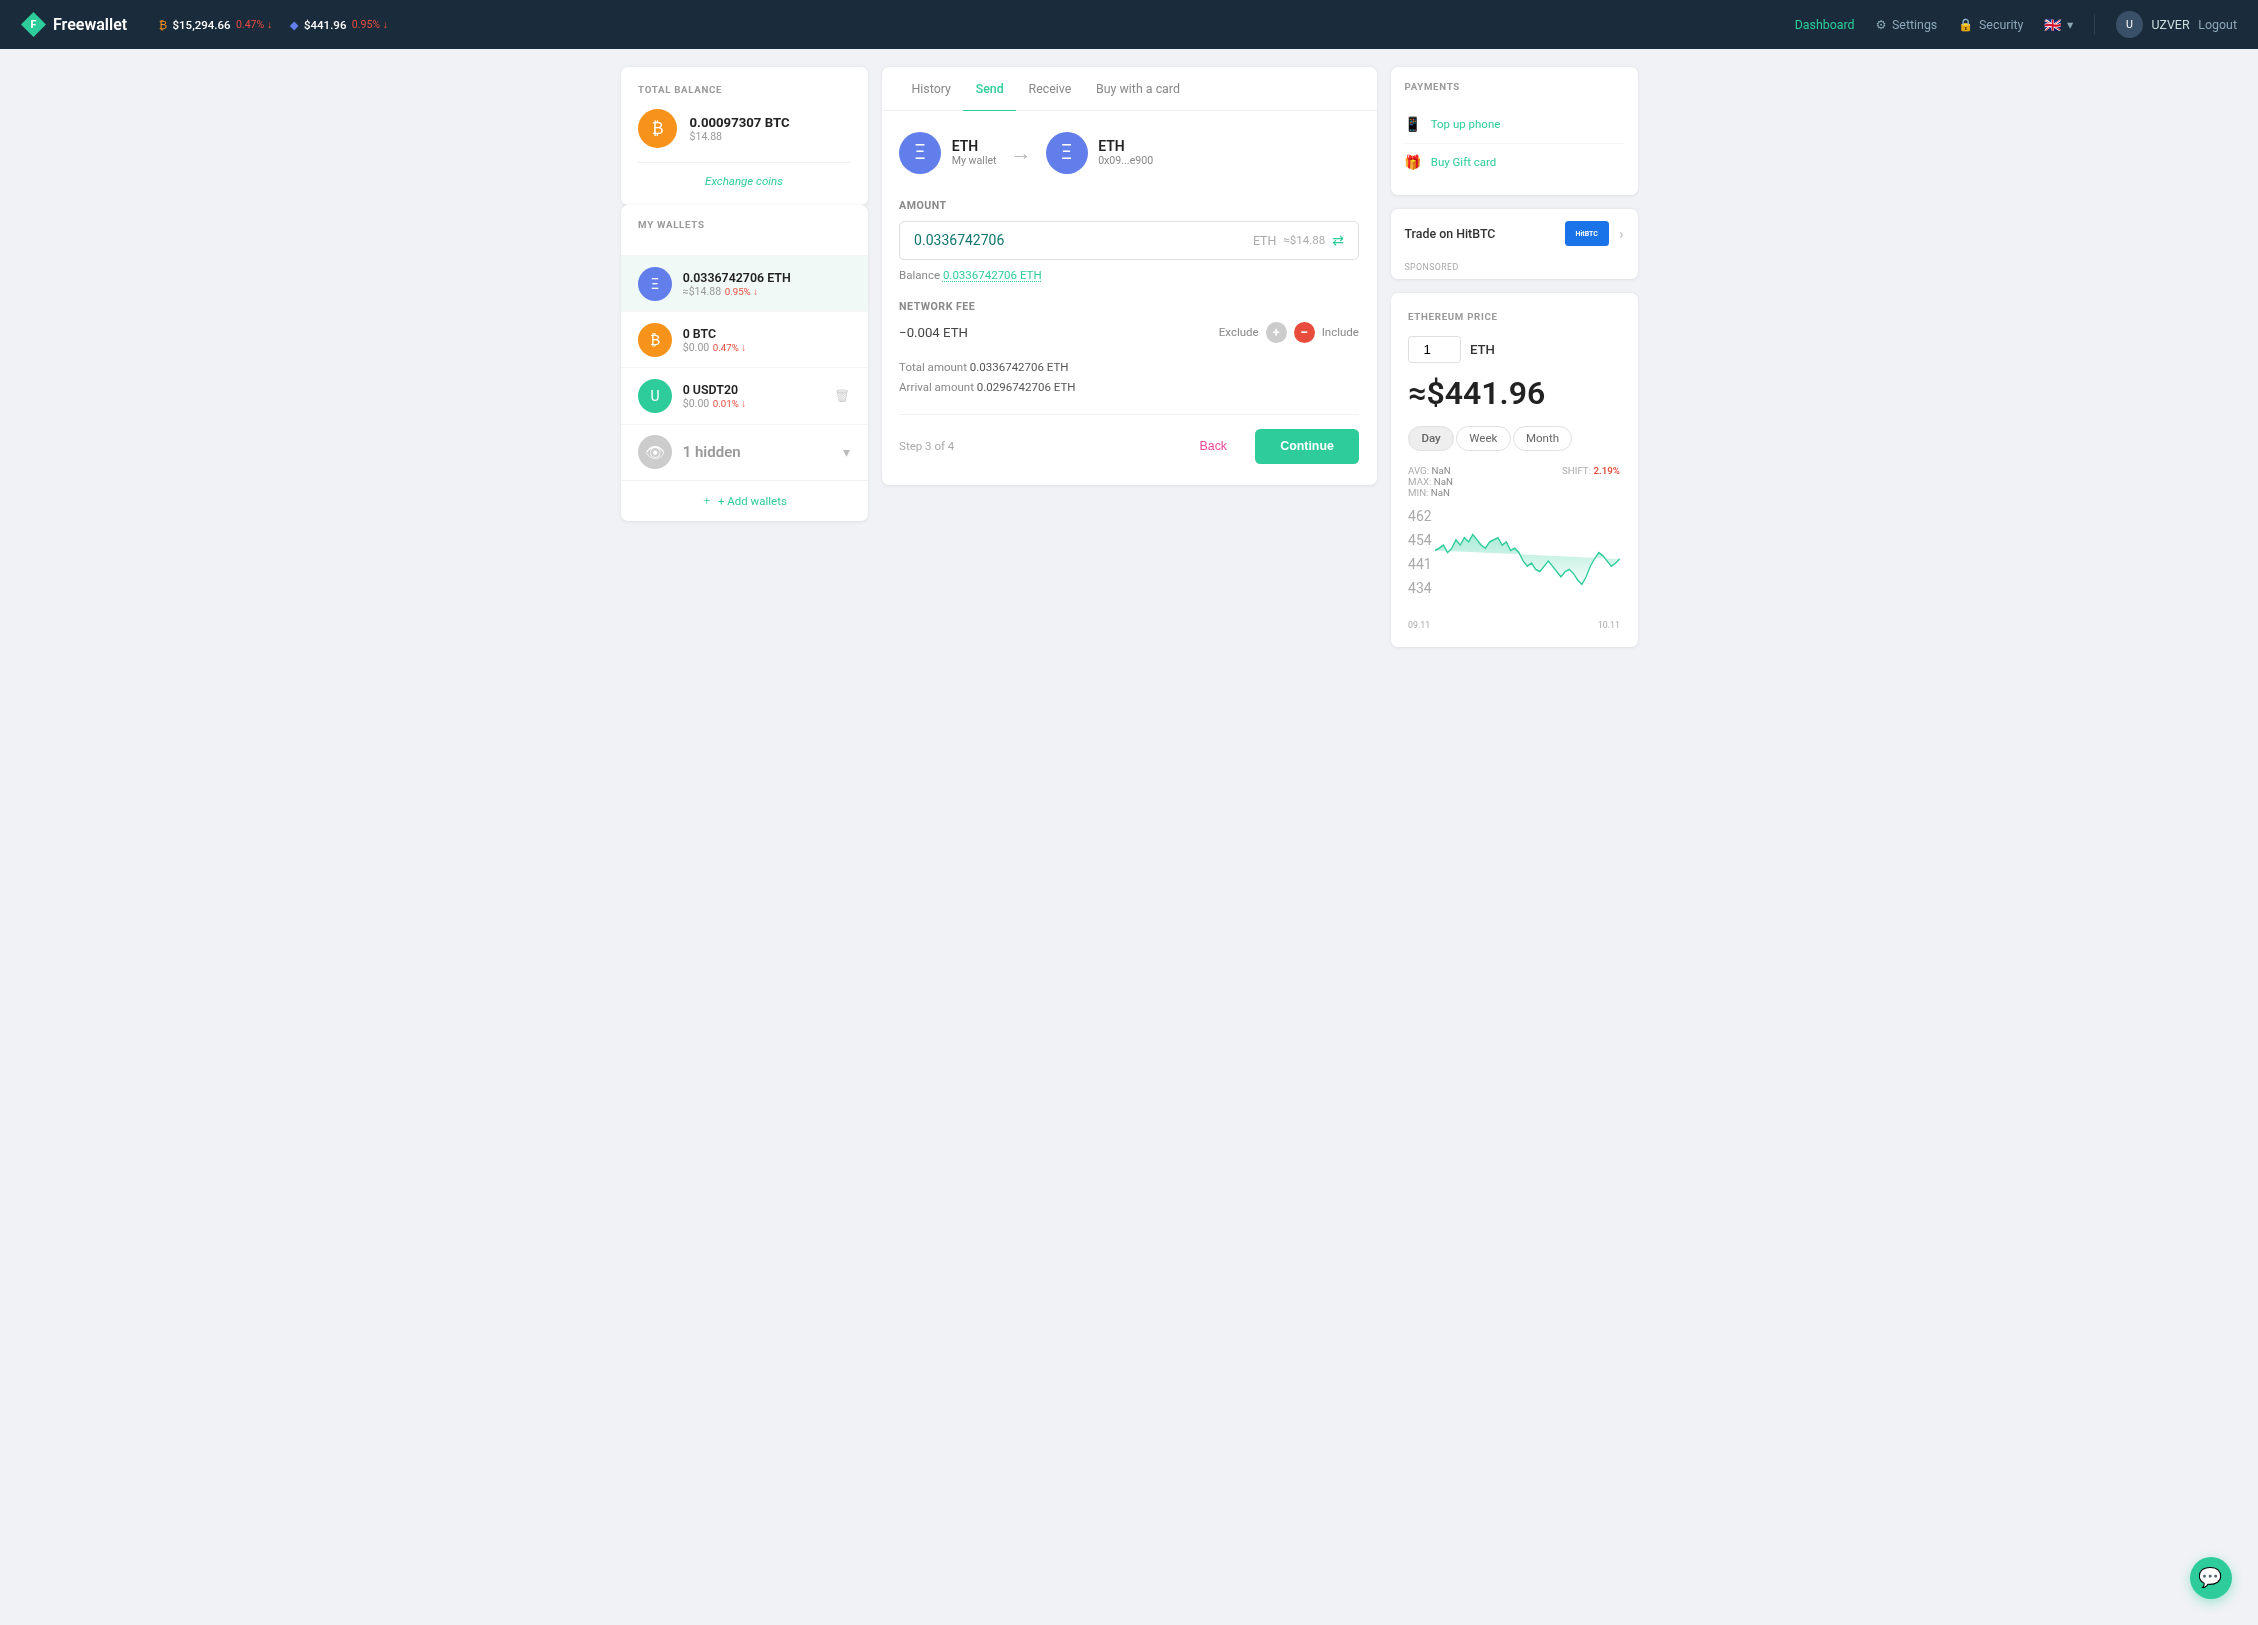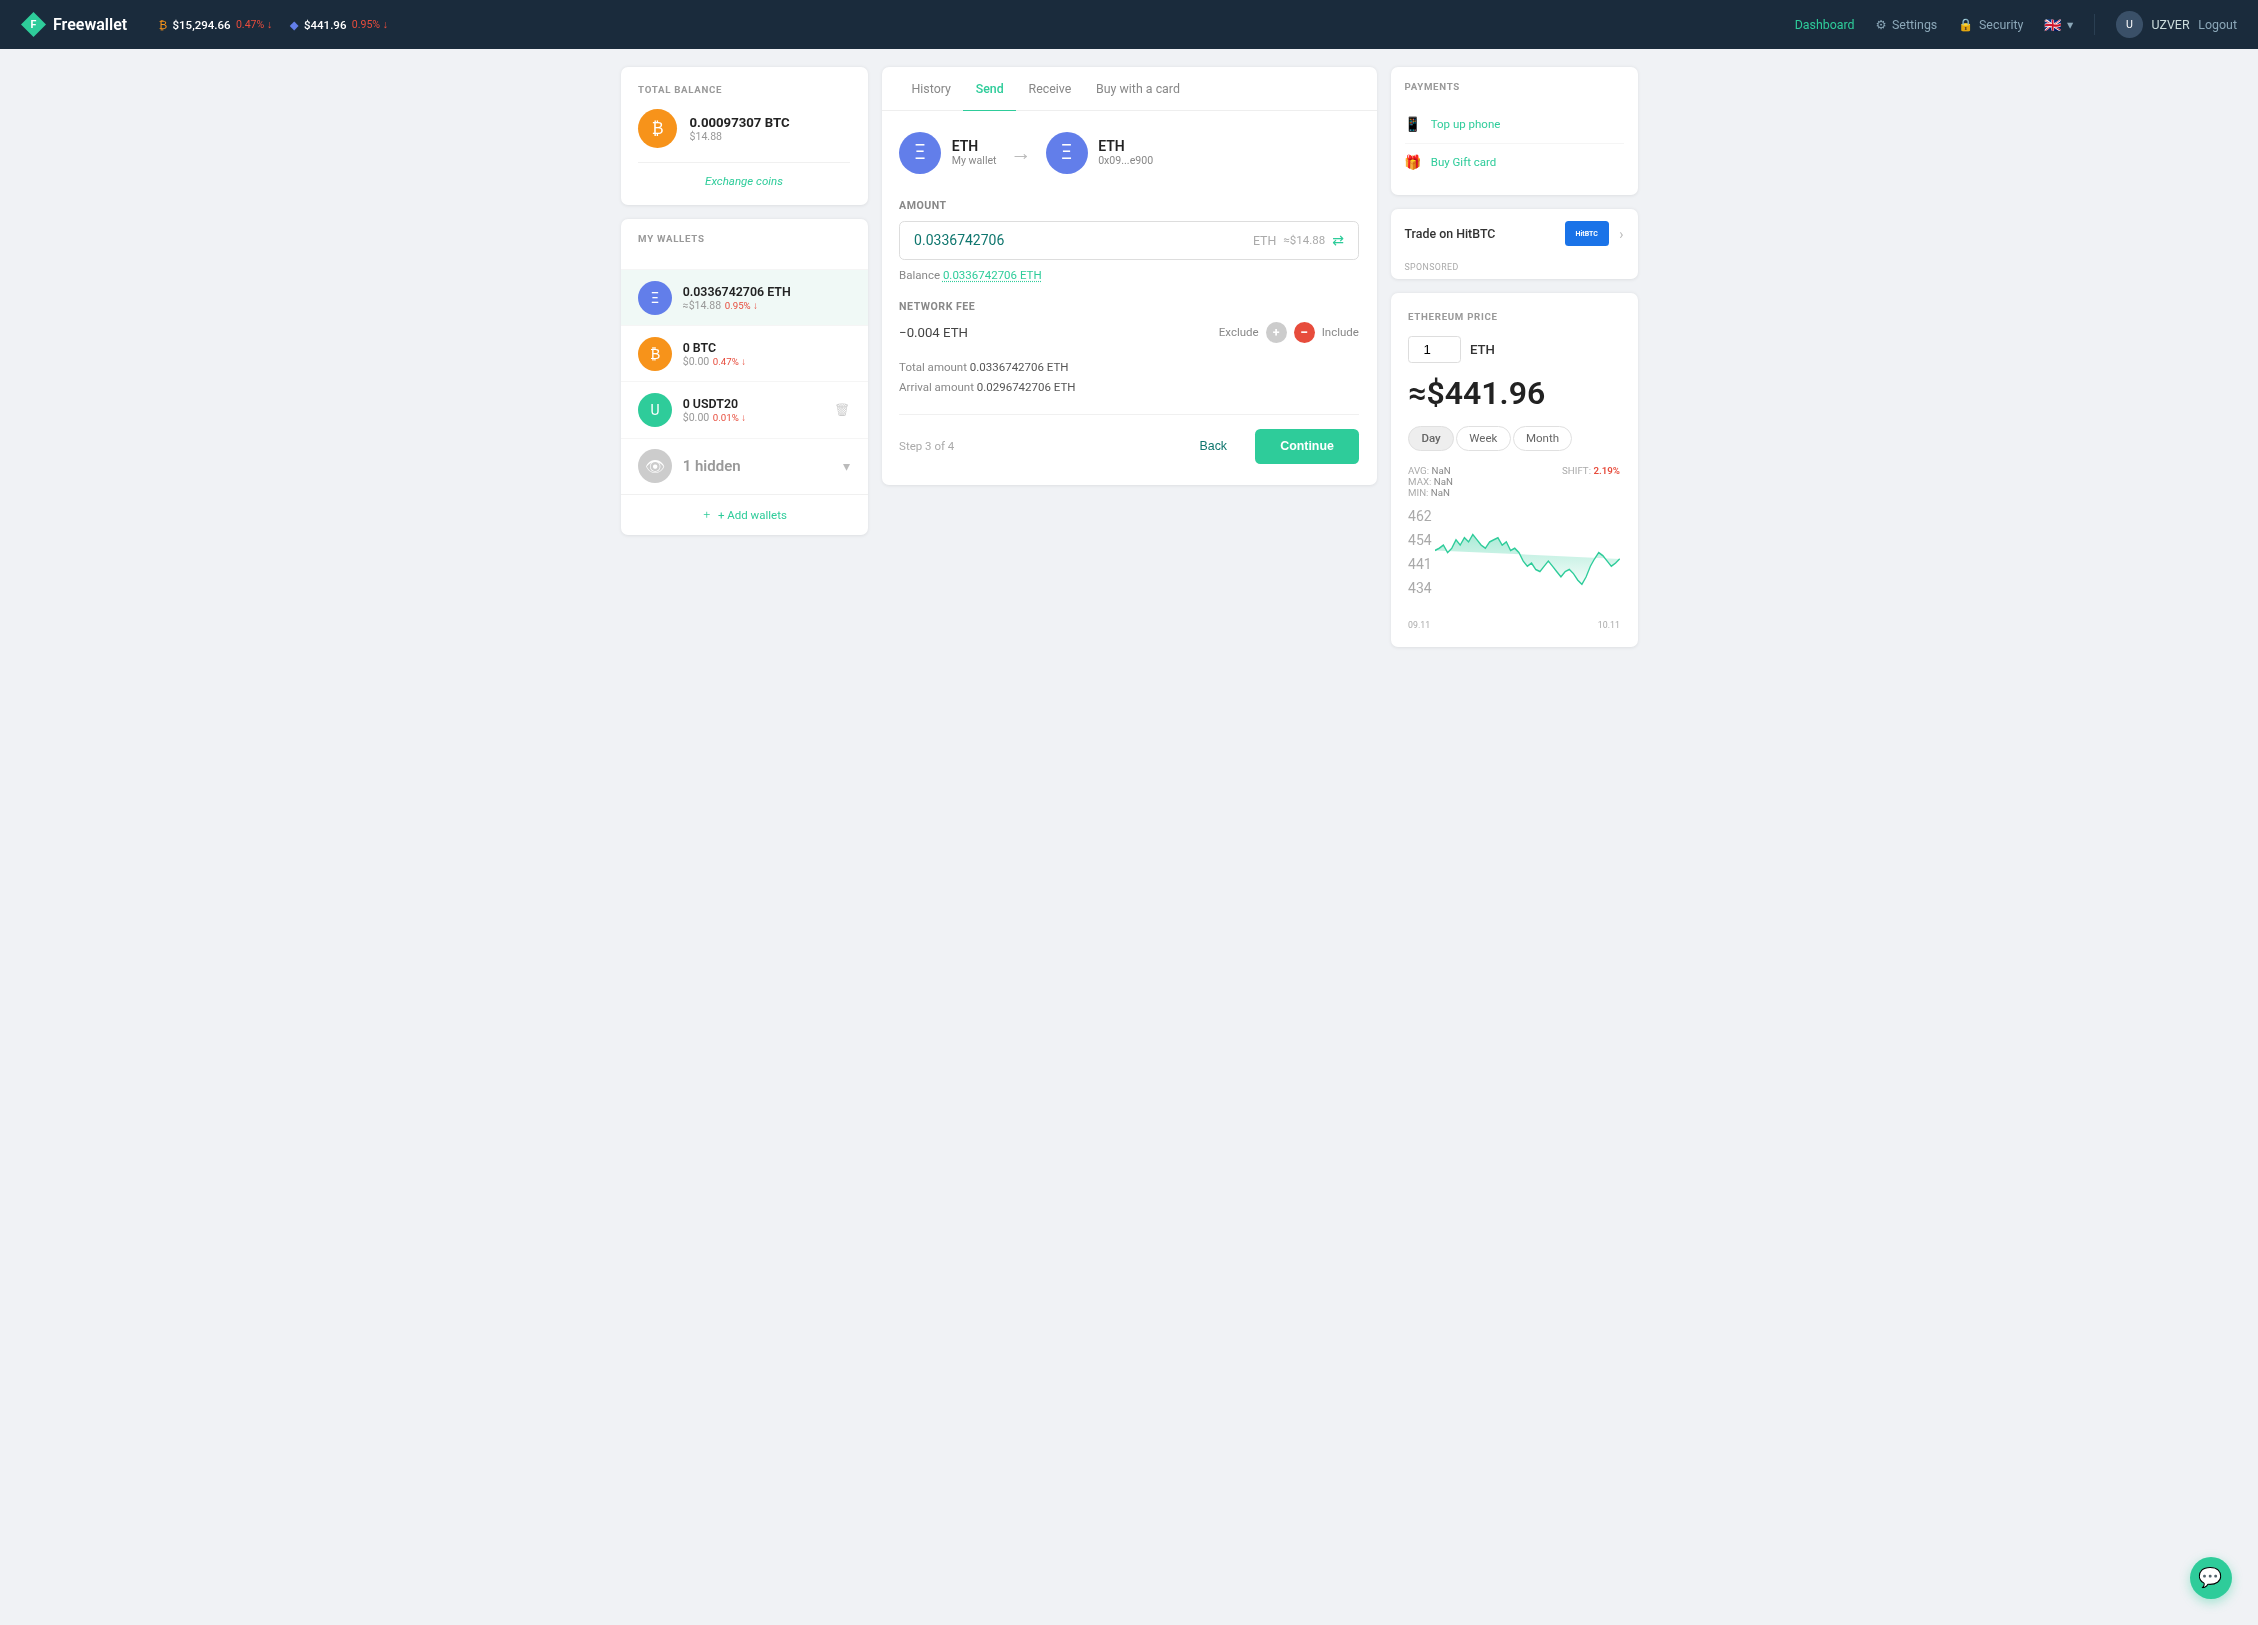--- a/index.html
+++ b/index.html
@@ -94,21 +94,20 @@
       max-width: 1059px;
       margin: 0 auto;
     }
 
     
     .left-panel {
       width: 247px;
       flex-shrink: 0;
       display: flex;
       flex-direction: column;
-      gap: 14px;
     }
 
     .card {
       background: white;
       border-radius: 7px;
       box-shadow: 0 0.9px 3.5px rgba(0,0,0,0.08);
     }
 
     .total-balance-card {
       padding: 17.6px;
@@ -294,21 +293,21 @@
       align-items: center;
       justify-content: space-between;
       padding-top: 14px;
       border-top: 0.9px solid #f0f0f0;
     }
     .step-info { font-size: 11.5px; color: #aaa; }
     .step-buttons { display: flex; gap: 10.6px; }
     .back-btn {
       background: none;
       border: none;
-      color: #0f766e;
+      color: #ec4899;
       font-size: 12.4px;
       cursor: pointer;
       padding: 8.8px 17.6px;
     }
     .continue-btn {
       background: #2ecc9a;
       color: white;
       border: none;
       border-radius: 5.3px;
       padding: 10.6px 25px;

